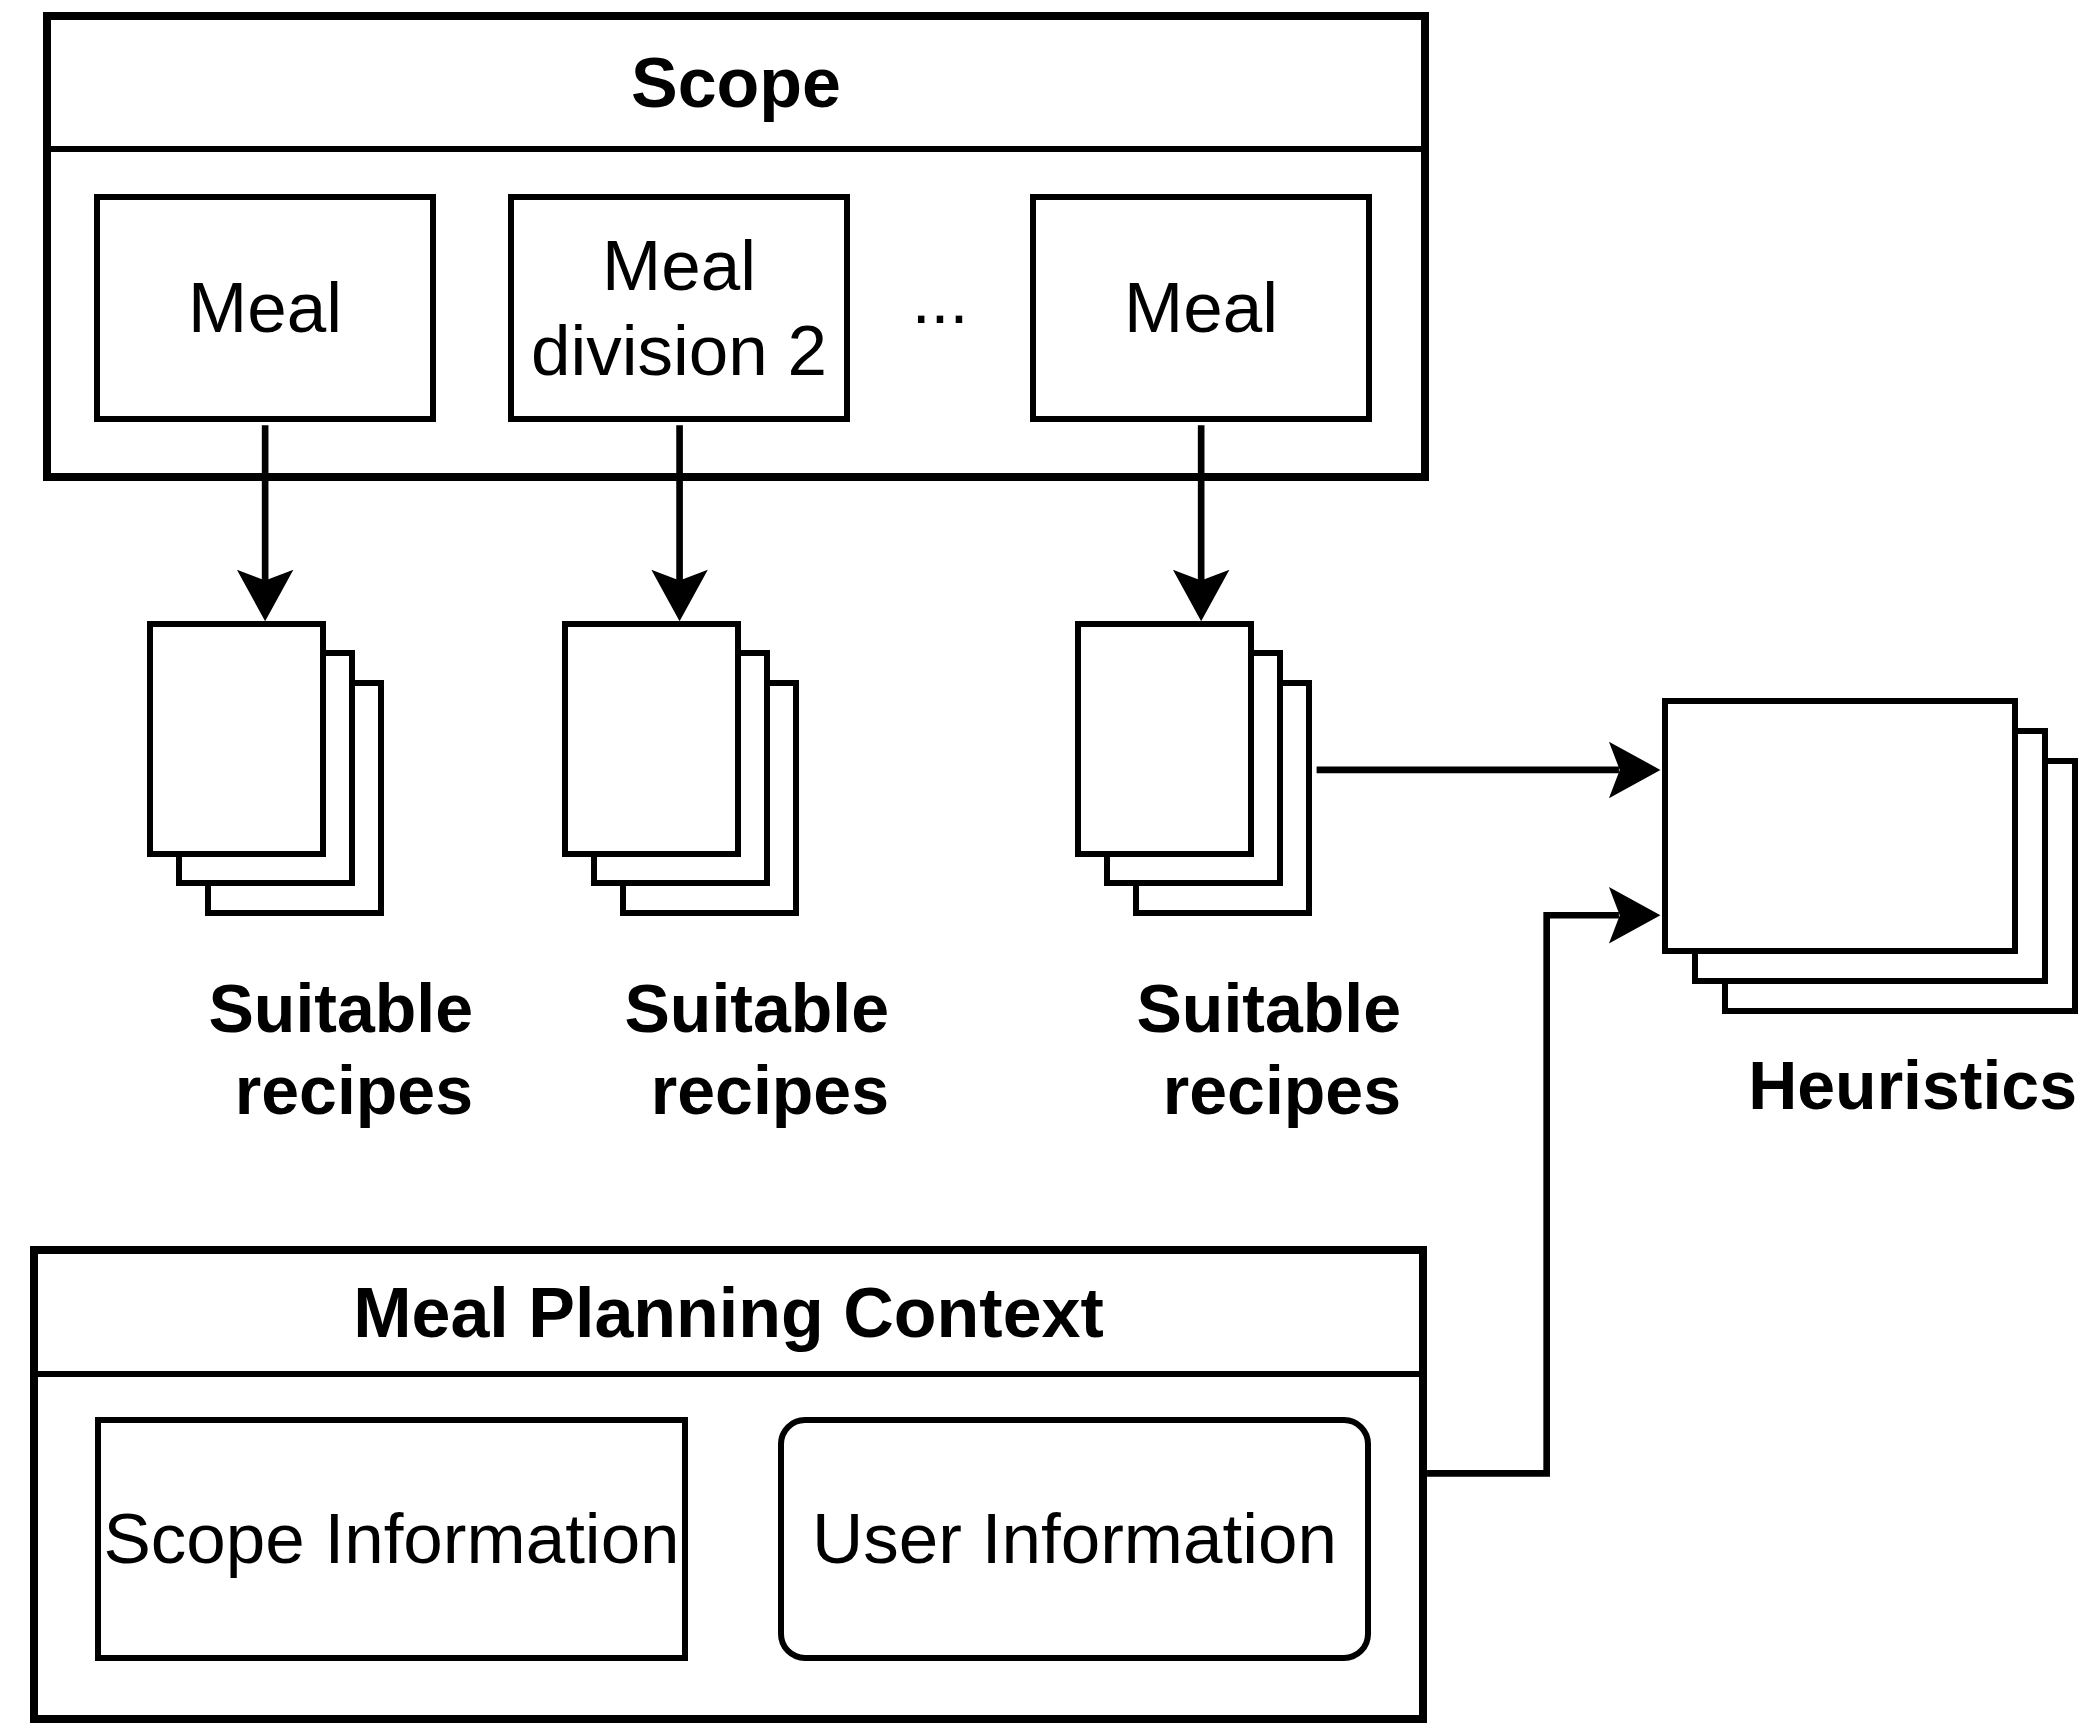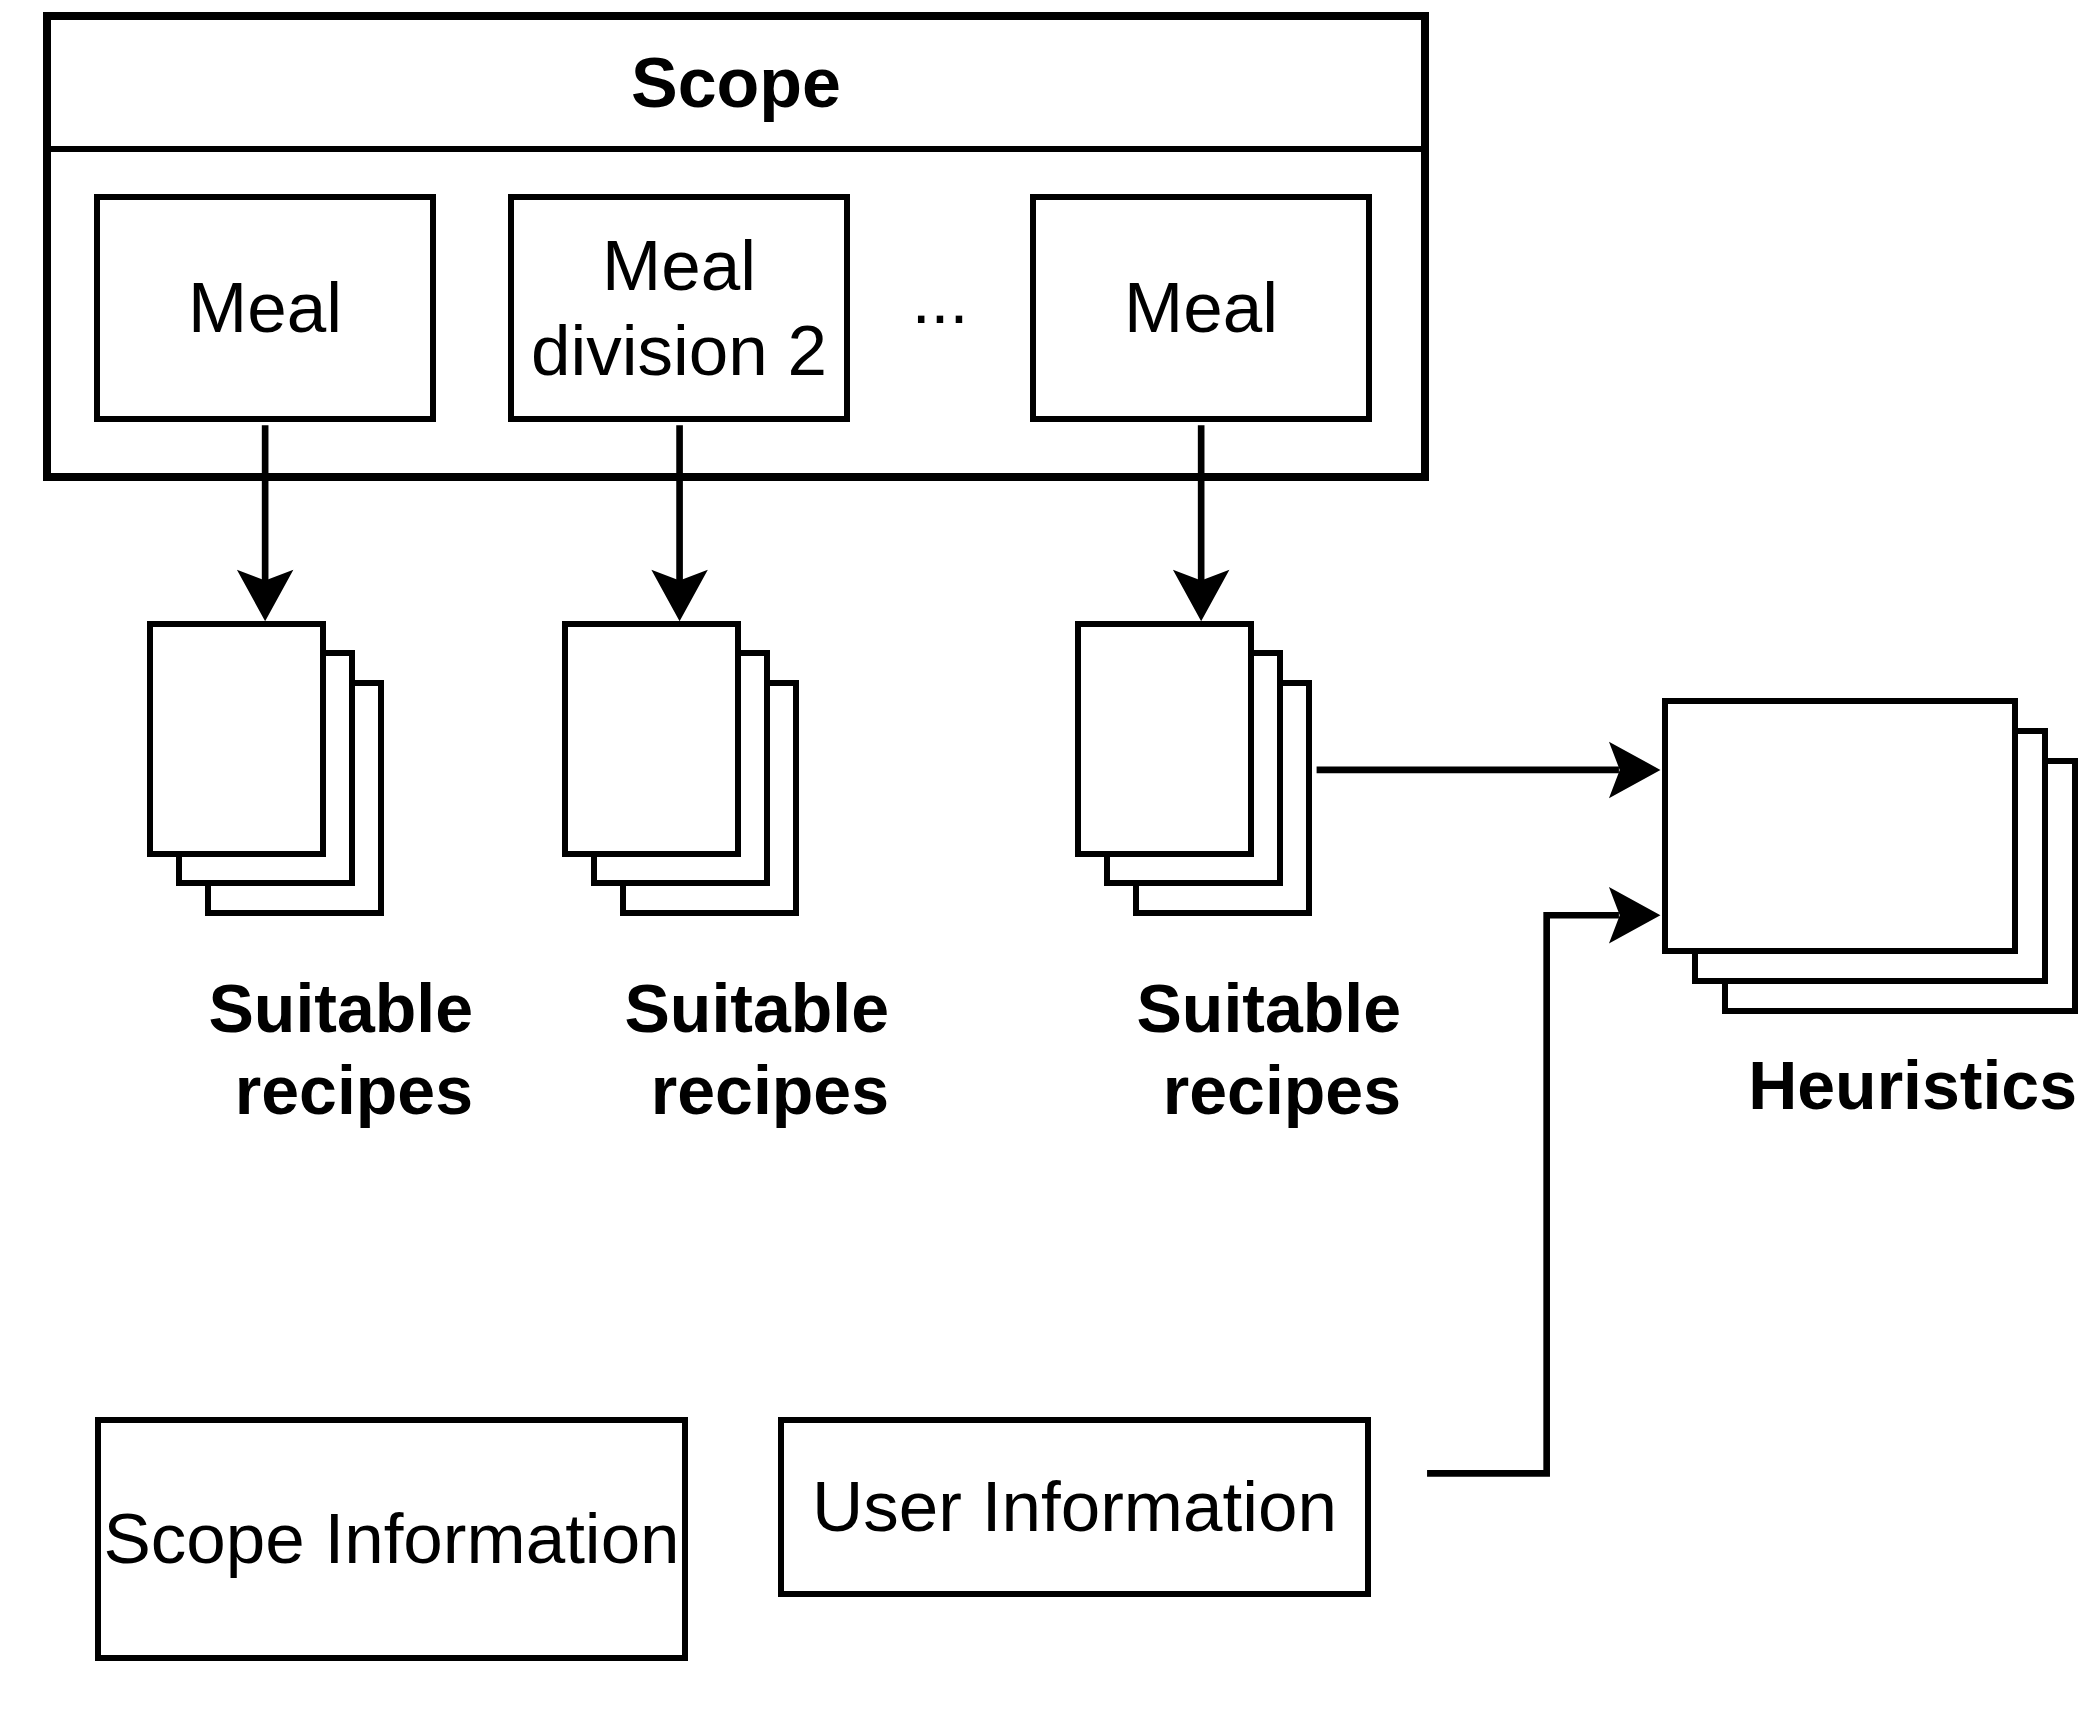--- a/index.html
+++ b/index.html
@@ -133,24 +133,27 @@
     <div>recipes</div>
   </div>
 
   <div>
     <div class="sheet-wide" style="left:1722px; top:758px;"></div>
     <div class="sheet-wide" style="left:1692px; top:728px;"></div>
     <div class="sheet-wide" style="left:1662px; top:698px;"></div>
   </div>
   <div class="lbl" style="left:1662px; top:1045px; width:415px;">Heuristics</div>
 
+  <div class="frame" style="left:30px; top:1246px; width:1397px; height:477px;">
+    <div class="titleband" style="height:123px;">Meal Planning Context</div>
+  </div>
   <div class="box" style="left:95px; top:1417px; width:593px; height:244px;">
     <div>Scope Information</div>
   </div>
-  <div class="box" style="left:778px; top:1417px; width:593px; height:180px;">
+  <div class="box" style="left:778px; top:1417px; width:593px; height:244px;border-radius:27px;">
     <div>User Information</div>
   </div>
 
   <svg class="arrow-layer" viewBox="0 0 2528 2089" xmlns="http://www.w3.org/2000/svg">
 
     <g>
       <line x1="319" y1="512" x2="319" y2="700" stroke="#000" stroke-width="8"></line>
       <polygon points="319,748 285,686 319,699 353,686" fill="#000"></polygon>
     </g>
 

